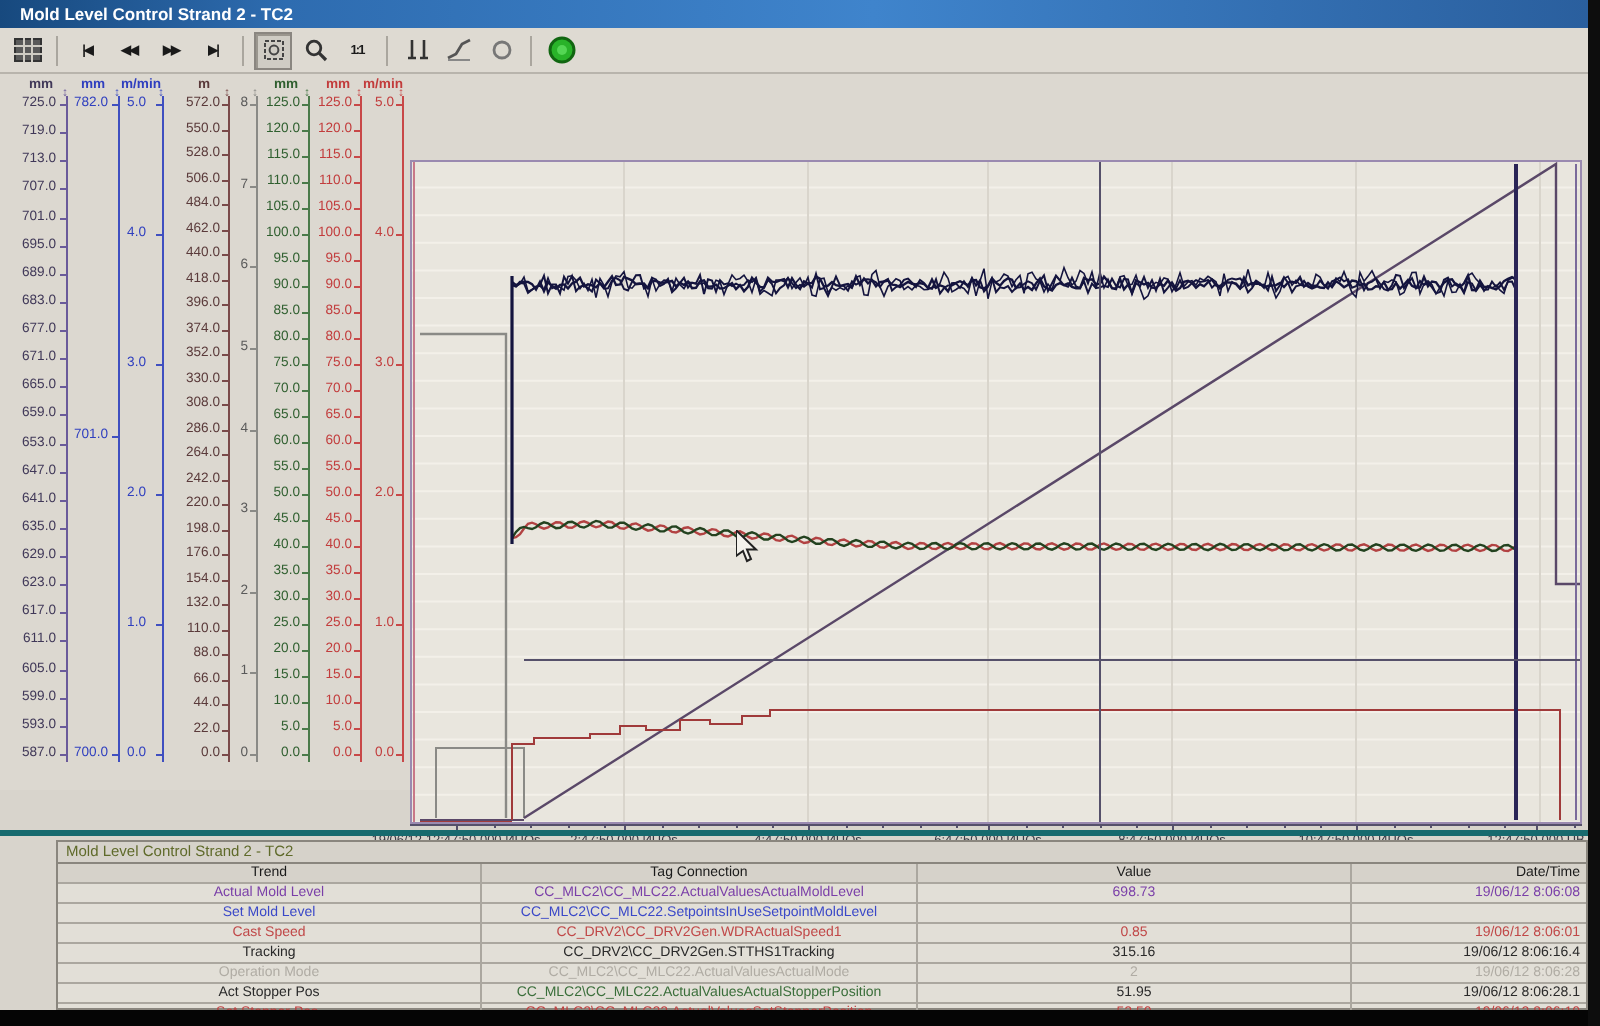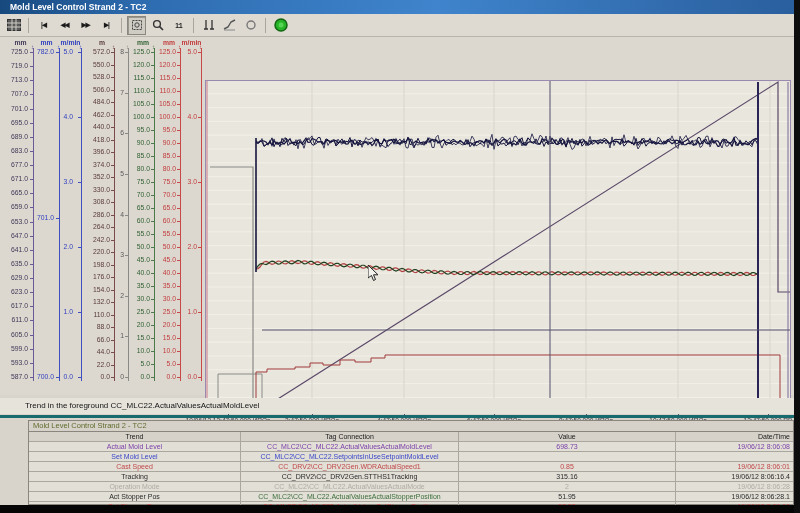--- a/index.html
+++ b/index.html
@@ -474,23 +474,20 @@
           <div class="time-tick" style="left: 768px;"></div>
           <div class="time-tick" style="height: 2px; left: 786.5px;"></div>
           <div class="time-lbl" style="left: 768px;">12:47:50.000 ПВ</div>
         </div>
       <div id="cursor">
         <svg width="12" height="17" viewBox="0 0 12 17">
           <polygon points="0,0 0,13 3.5,10.5 5.5,15.5 7.5,14.5 5.5,9.8 10,9.8" fill="#f4f2ec" stroke="#222" stroke-width="1"></polygon>
         </svg>
       </div>
     </div>
-    <div id="statusbar">
-      <span>Trend in the foreground CC_MLC22.ActualValuesActualMoldLevel</span>
-    </div>
     <div id="tealline"></div>
     <div id="tablewrap">
       <div id="tabletitle">Mold Level Control Strand 2 - TC2</div>
       <div id="tablebody">
           <div class="trow" id="tablehead">
             <div class="c-trend">Trend</div>
             <div class="c-tag">Tag Connection</div>
             <div class="c-val">Value</div>
             <div class="c-dt">Date/Time</div>
           </div>

